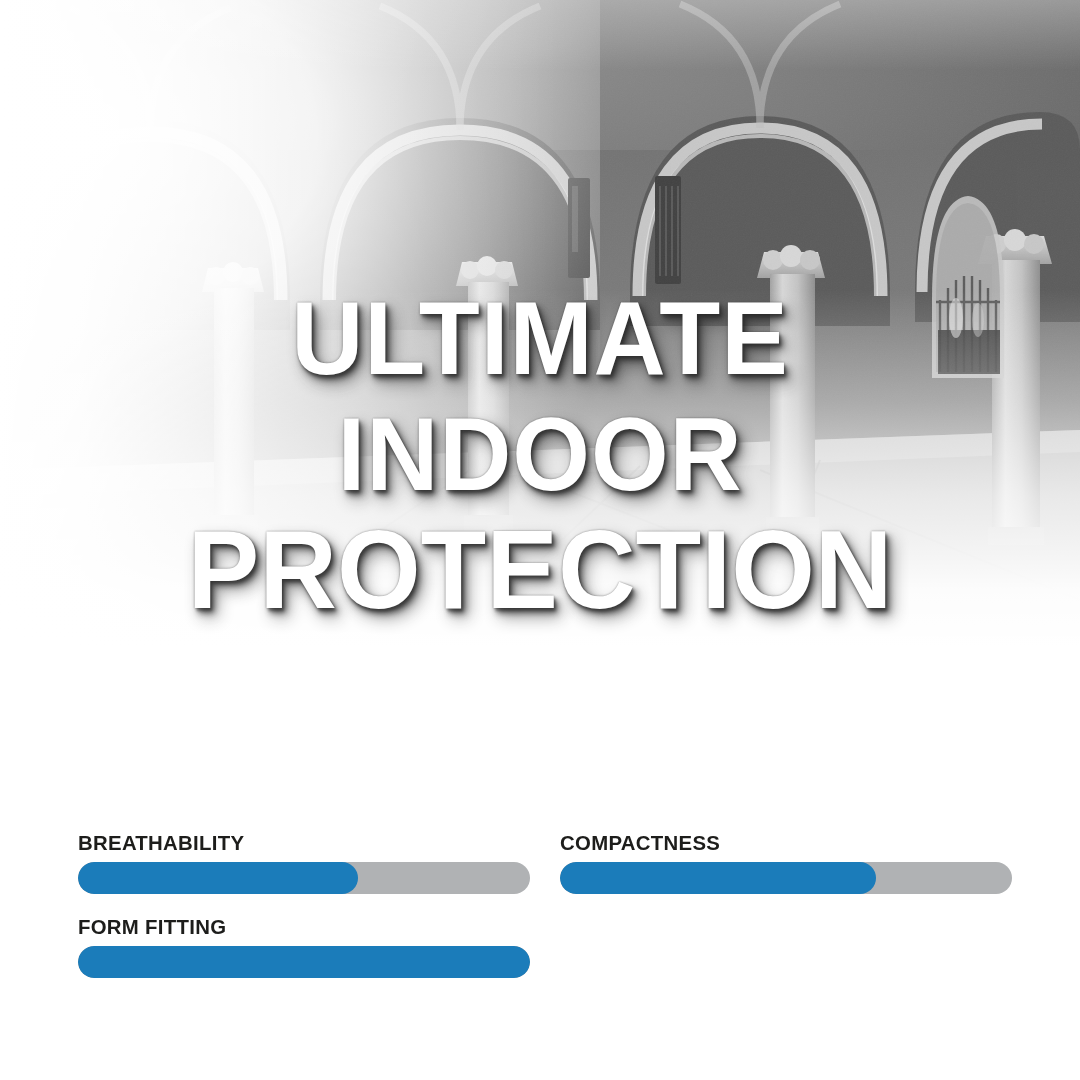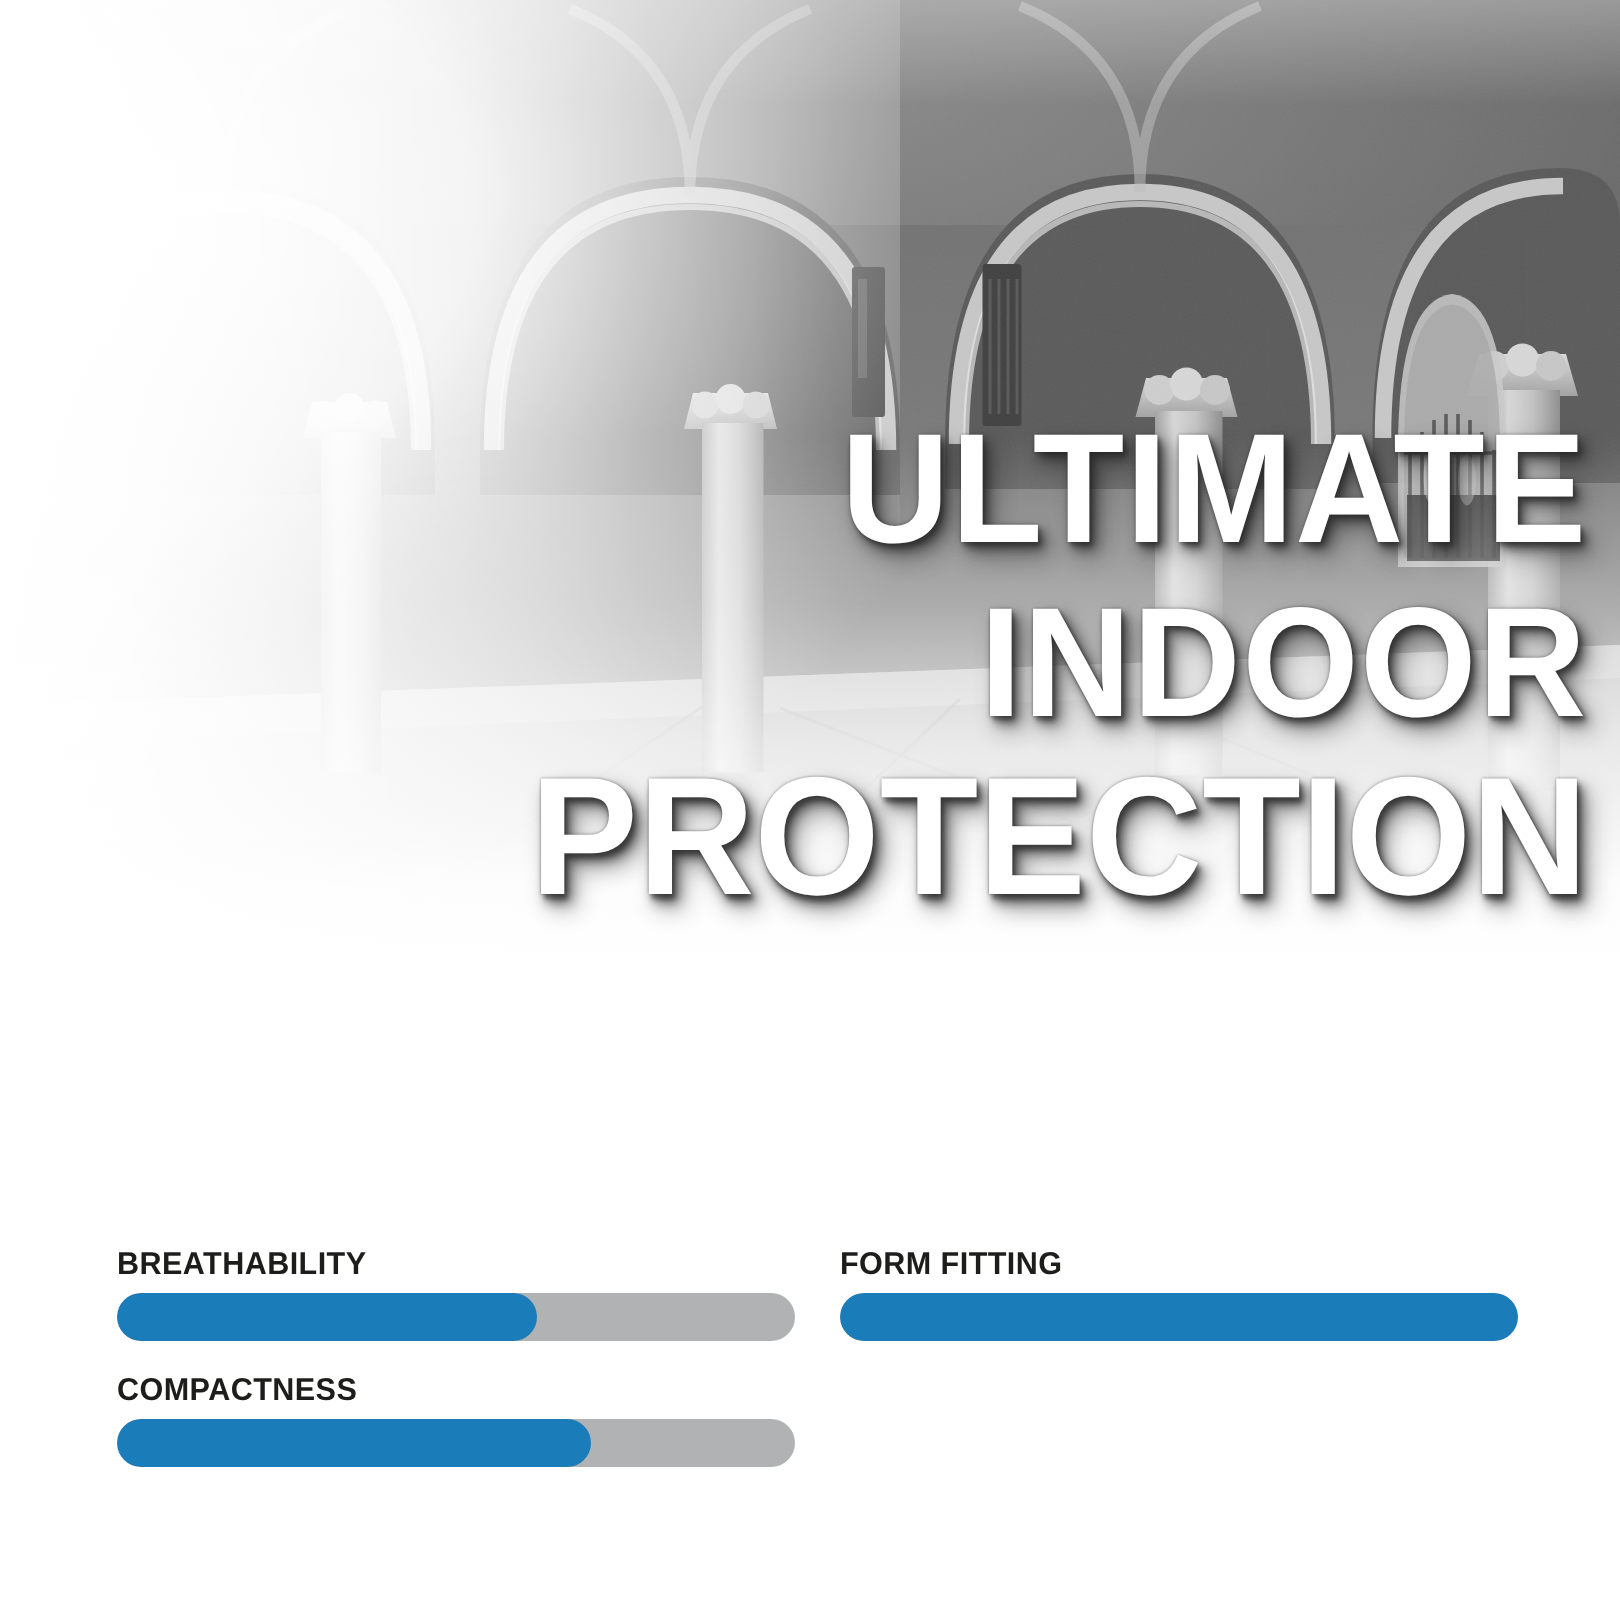--- a/index.html
+++ b/index.html
@@ -70,22 +70,22 @@
     position: absolute; left: 0; right: 0; top: 0; height: 70px;
     background: linear-gradient(to bottom, rgba(255,255,255,0.30), rgba(255,255,255,0));
     pointer-events: none;
   }
 
   
   .headline {
     position: absolute;
     left: 0;
     right: 0;
-    top: 268px;
-    text-align: right;
+    top: 280px;
+    text-align: center;
     z-index: 5;
     pointer-events: none;
   }
   .headline-line {
     display: block;
     color: #ffffff;
     font-family: "Liberation Sans", sans-serif;
     font-weight: bold;
     font-size: 104px;
     line-height: 116px;
@@ -317,29 +317,29 @@
   <div class="specs">
 
     <div class="spec">
       <div class="spec-label" style="color: rgb(29, 29, 27);">BREATHABILITY</div>
       <div class="spec-track" style="background: rgb(176, 178, 180);">
         <div class="spec-fill" style="width: 62%; background: rgb(27, 124, 186);"></div>
       </div>
     </div>
 
     <div class="spec">
+      <div class="spec-label" style="color: rgb(29, 29, 27);">COMPACTNESS</div>
+      <div class="spec-track" style="background: rgb(176, 178, 180);">
+        <div class="spec-fill" style="width: 70%; background: rgb(27, 124, 186);"></div>
+      </div>
+    </div>
+
+    <div class="spec">
       <div class="spec-label" style="color: rgb(29, 29, 27);">FORM FITTING</div>
       <div class="spec-track" style="background: rgb(176, 178, 180);">
         <div class="spec-fill" style="width: 100%; background: rgb(27, 124, 186);"></div>
       </div>
     </div>
 
-    <div class="spec">
-      <div class="spec-label" style="color: rgb(29, 29, 27);">COMPACTNESS</div>
-      <div class="spec-track" style="background: rgb(176, 178, 180);">
-        <div class="spec-fill" style="width: 70%; background: rgb(27, 124, 186);"></div>
-      </div>
-    </div>
-
 
   </div>
 
 </div>
 
 </body></html>

